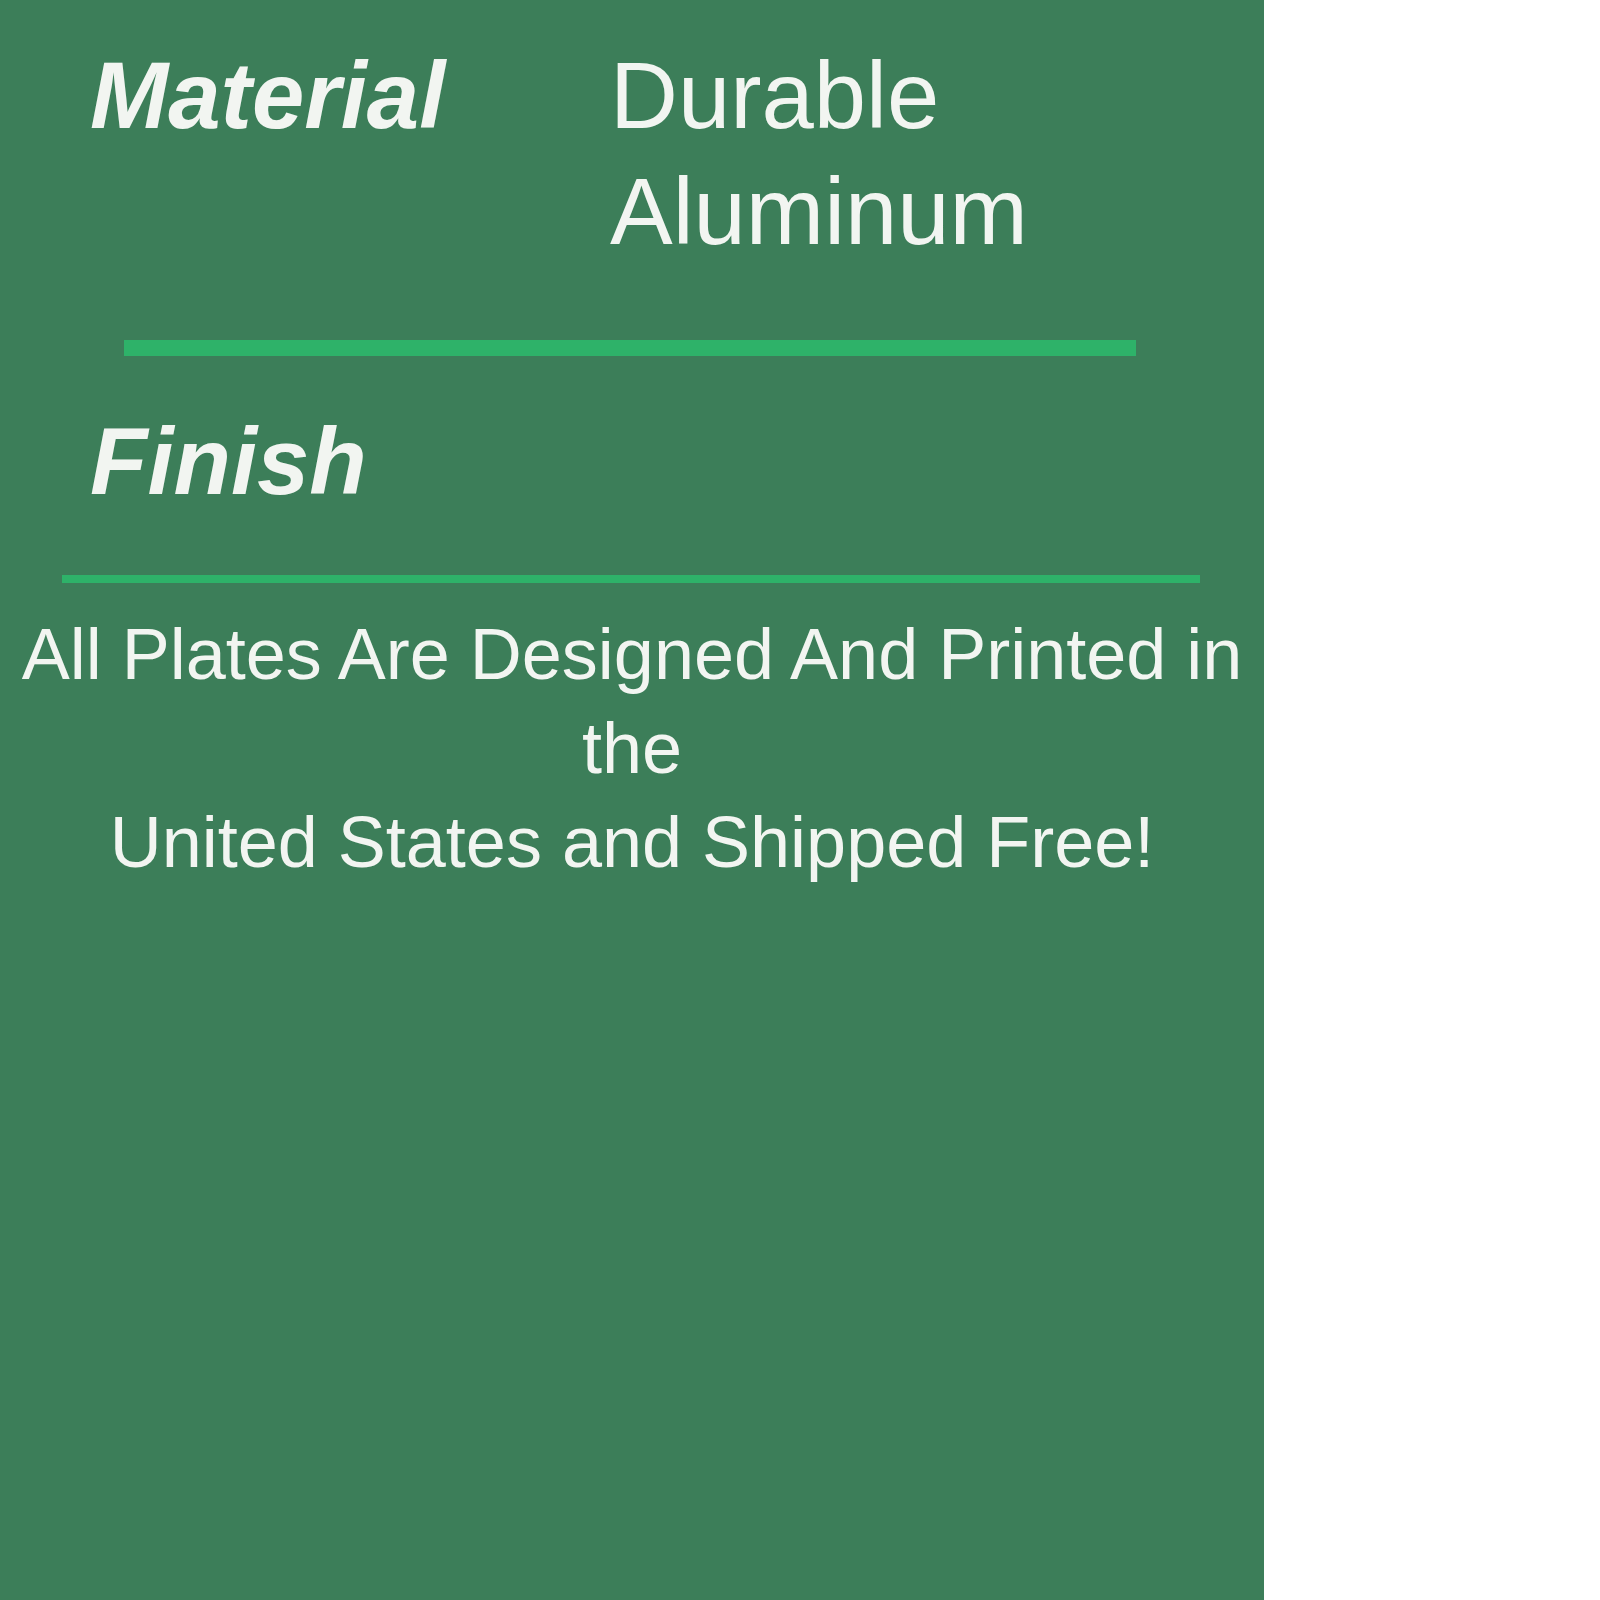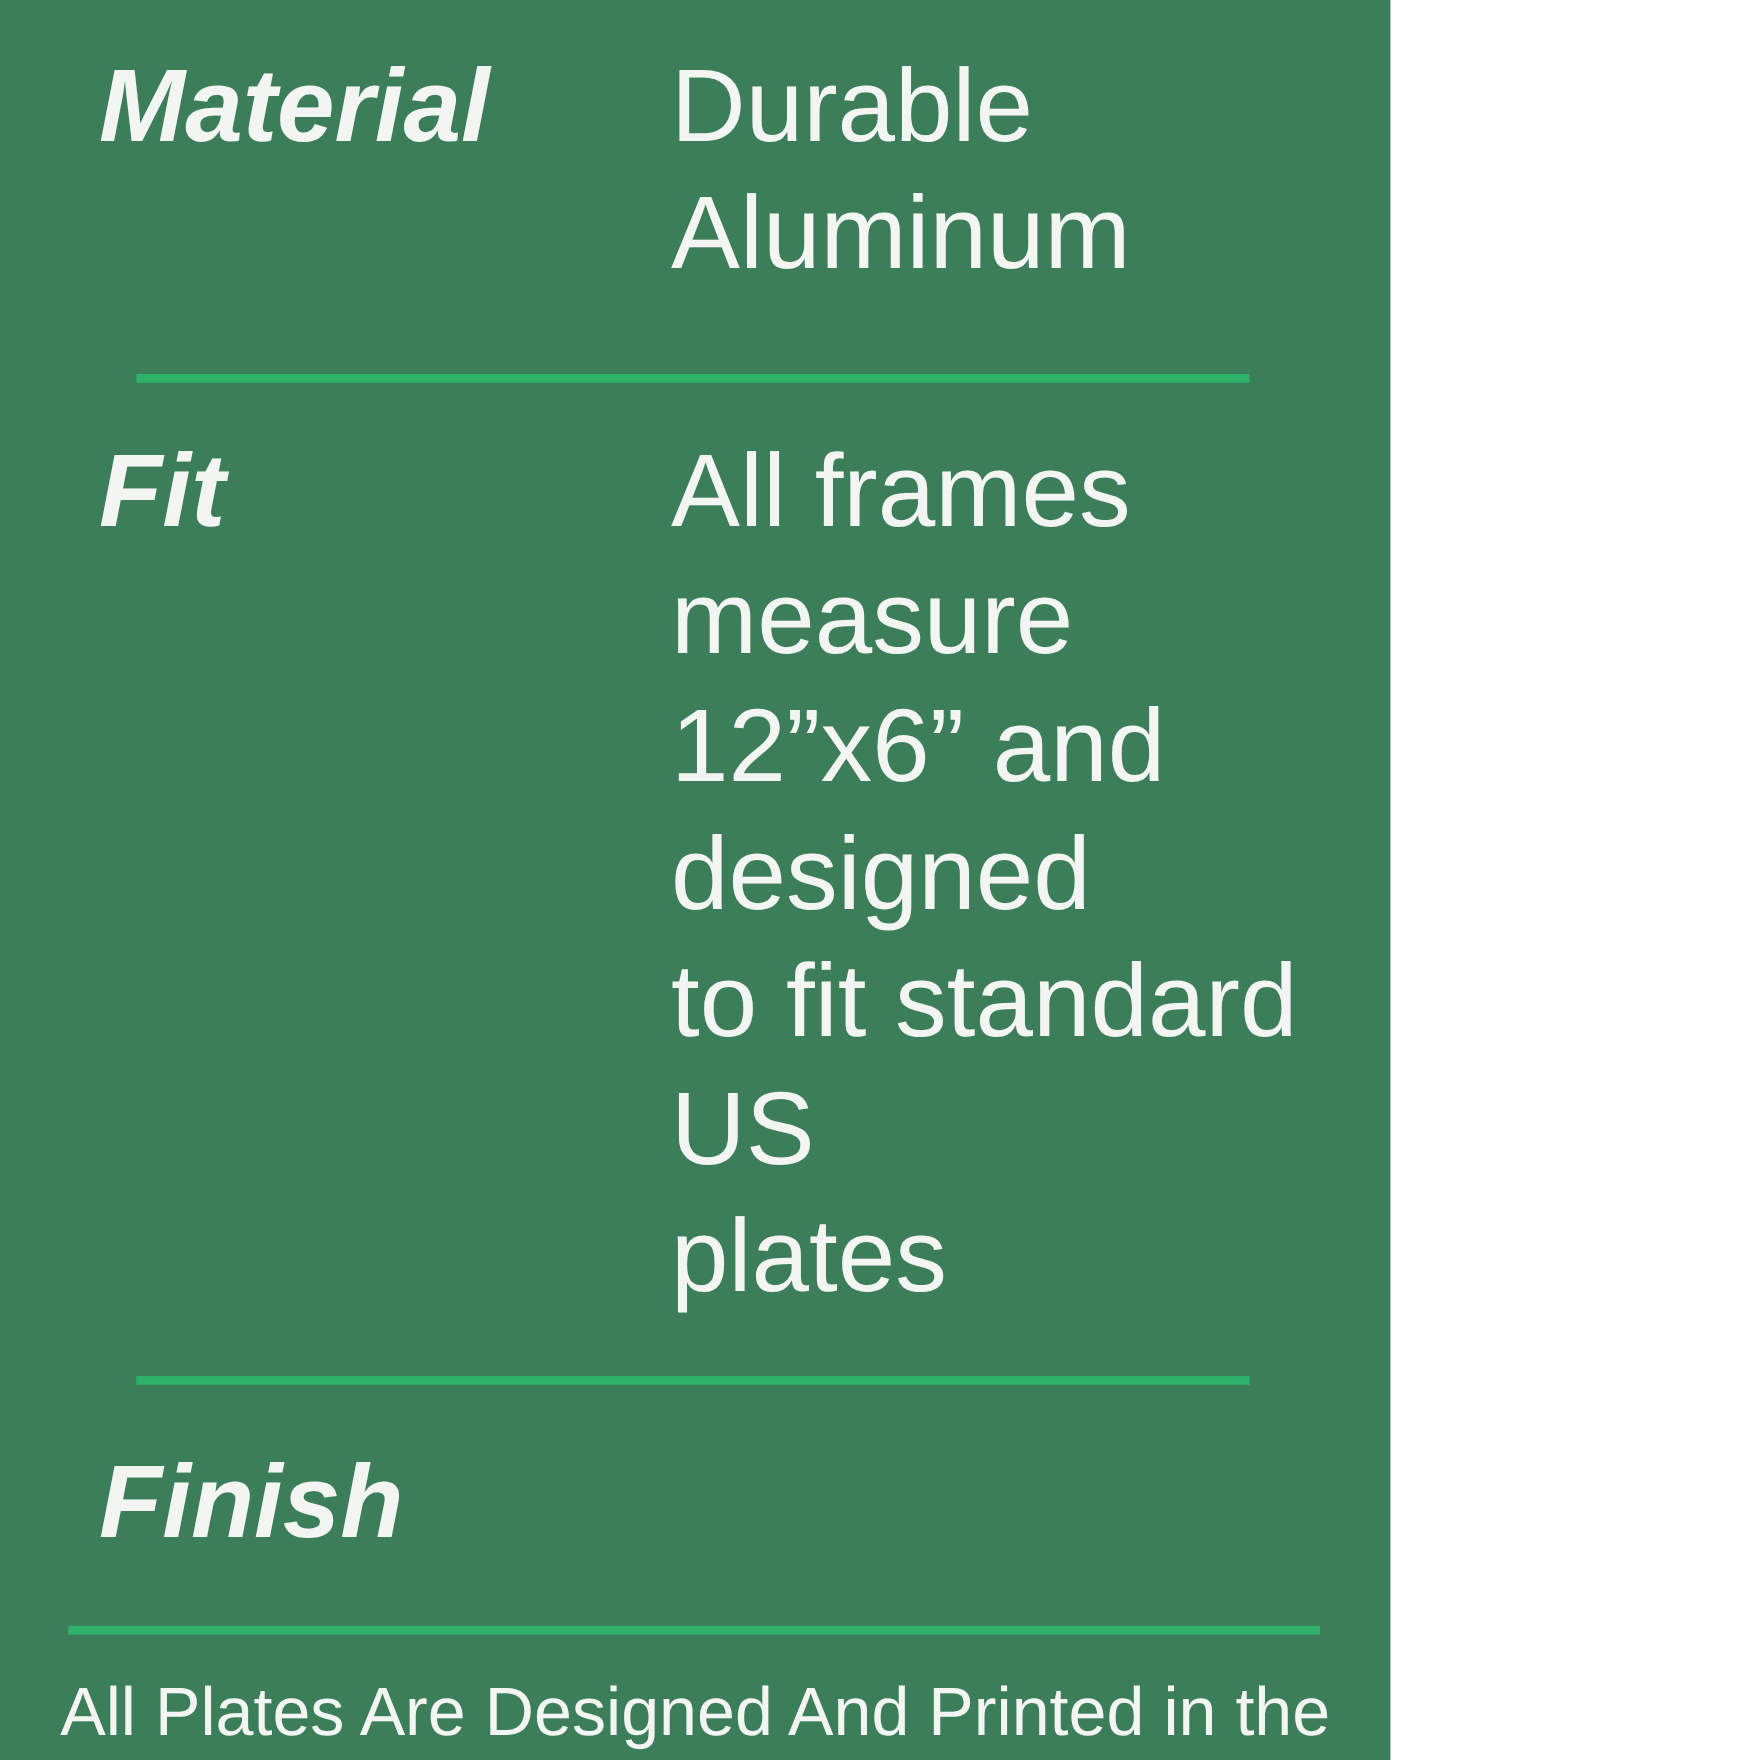--- a/index.html
+++ b/index.html
@@ -32,47 +32,40 @@
     white-space: pre-line;
     letter-spacing: 0px;
   }
   .divider {
     height: 8px;
     margin: 0 64px 0 62px;
     background: var(--line, #2EB269);
   }
   .footer {
     padding-top: 24px;
-    font-size: 62px;
+    font-size: 72px;
     line-height: 94px;
     text-align: center;
     white-space: pre-line;
   }
 </style>
 </head>
 <body>
 
 <div class="page" style="--bg: #3C7E59; --line: #2EB269; --text: #F2F5F1;">
 
   <div class="spec-table">
 
     <div class="spec-row r1">
       <div class="spec-label">Material</div>
       <div class="spec-value">Durable Aluminum</div>
     </div>
 
     <div class="divider"></div>
 
-    <div class="spec-row r2">
-      <div class="spec-label">Fit</div>
-      <div class="spec-value">All frames measure
-12”x6” and designed
-to fit standard US
-plates</div>
-    </div>
 
     <div class="divider"></div>
 
     <div class="spec-row r3">
       <div class="spec-label">Finish</div>
     </div>
 
   </div>
 
   <div class="divider"></div>

